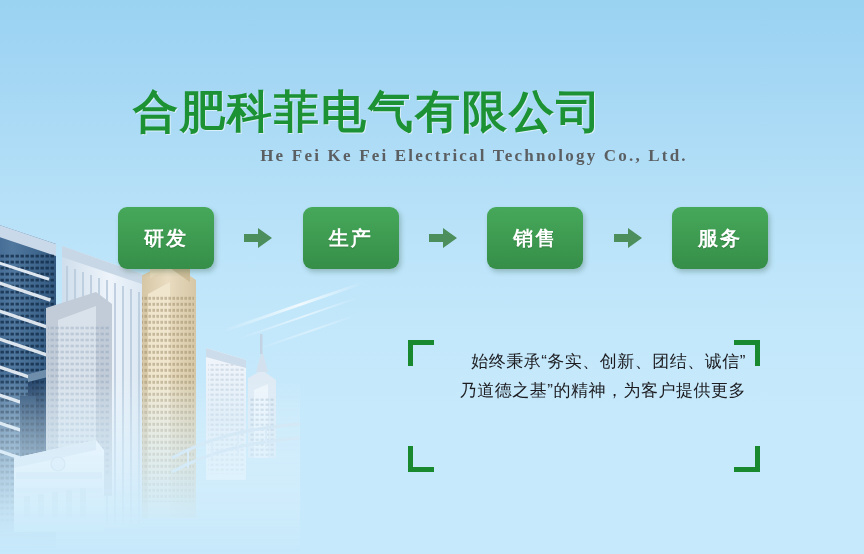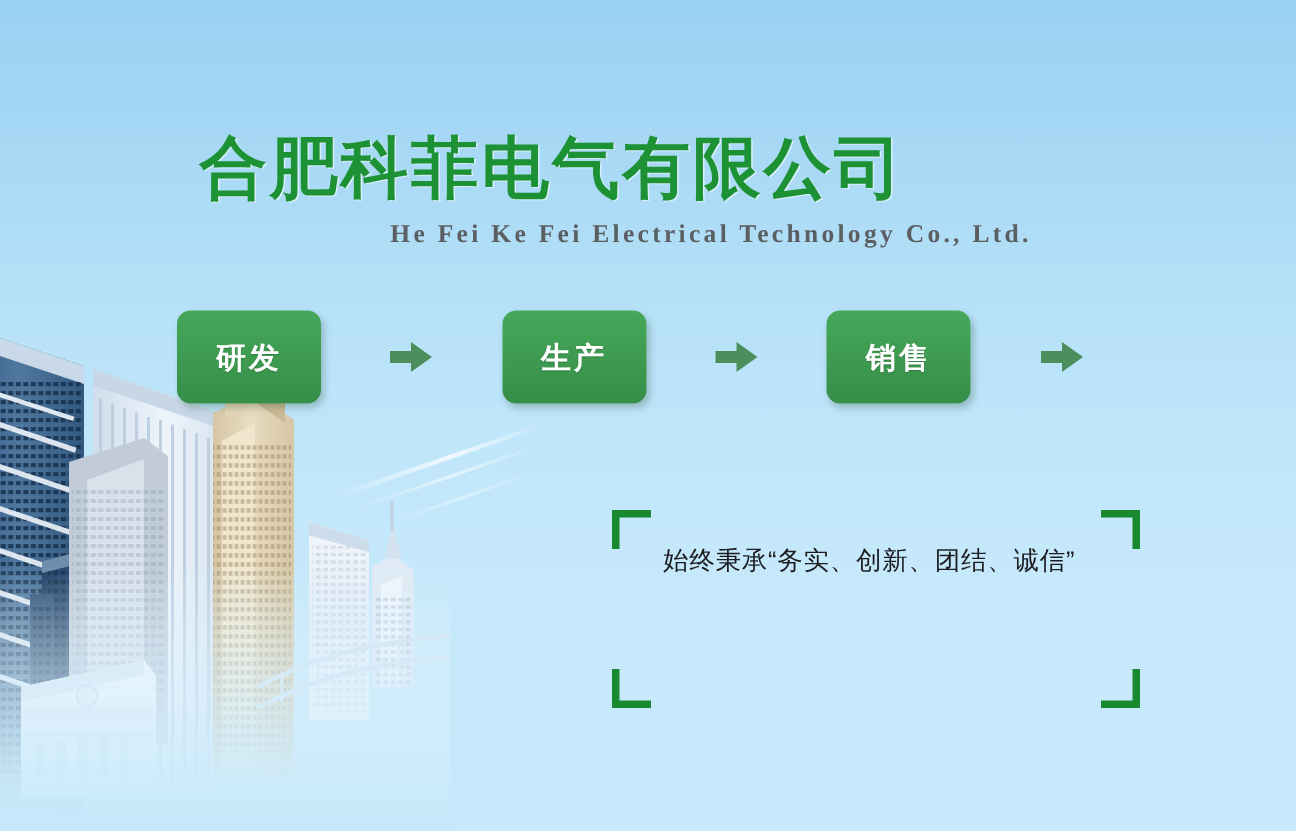--- a/index.html
+++ b/index.html
@@ -112,21 +112,21 @@
   #bracket-br .h{right:0;bottom:0;}
   #bracket-br .v{right:0;bottom:0;}
 
   #quote-text{
     position:absolute;left:22px;top:8px;width:316px;
     font-size:17px;line-height:28.5px;
     color:#1c1c20;
     letter-spacing:.5px;
     font-weight:500;
   }
-  #quote-text p{margin:12px;}
+  #quote-text p{margin:0;text-align:right;}
 </style>
 </head>
 <body>
 
 <div id="banner">
 
   <div class="streak" id="streak1"></div>
   <div class="streak" id="streak2"></div>
   <div class="streak" id="streak3"></div>
 
@@ -311,20 +311,21 @@
     </span>
 
     <div class="pill">销售</div>
 
     <span class="arrow-wrap">
       <svg width="30" height="22" viewBox="0 0 30 22" xmlns="http://www.w3.org/2000/svg">
         <path d="M1,7 L15,7 L15,1 L29,11 L15,21 L15,15 L1,15 Z" fill="#4d8f5c"></path>
       </svg>
     </span>
 
+    <div class="pill">服务</div>
   </div>
 
   <div id="quote-block">
 
     <span class="bracket" id="bracket-tl">
       <i class="h"></i>
         <i class="v"></i>
     </span>
     <span class="bracket" id="bracket-tr">
       <i class="h"></i>
@@ -334,16 +335,17 @@
       <i class="h"></i>
         <i class="v"></i>
     </span>
     <span class="bracket" id="bracket-br">
       <i class="h"></i>
         <i class="v"></i>
     </span>
 
     <div id="quote-text">
       <p>始终秉承“务实、创新、团结、诚信”</p>
+      <p>乃道德之基”的精神，为客户提供更多</p>
     </div>
   </div>
 
 </div>
 
 </body></html>

